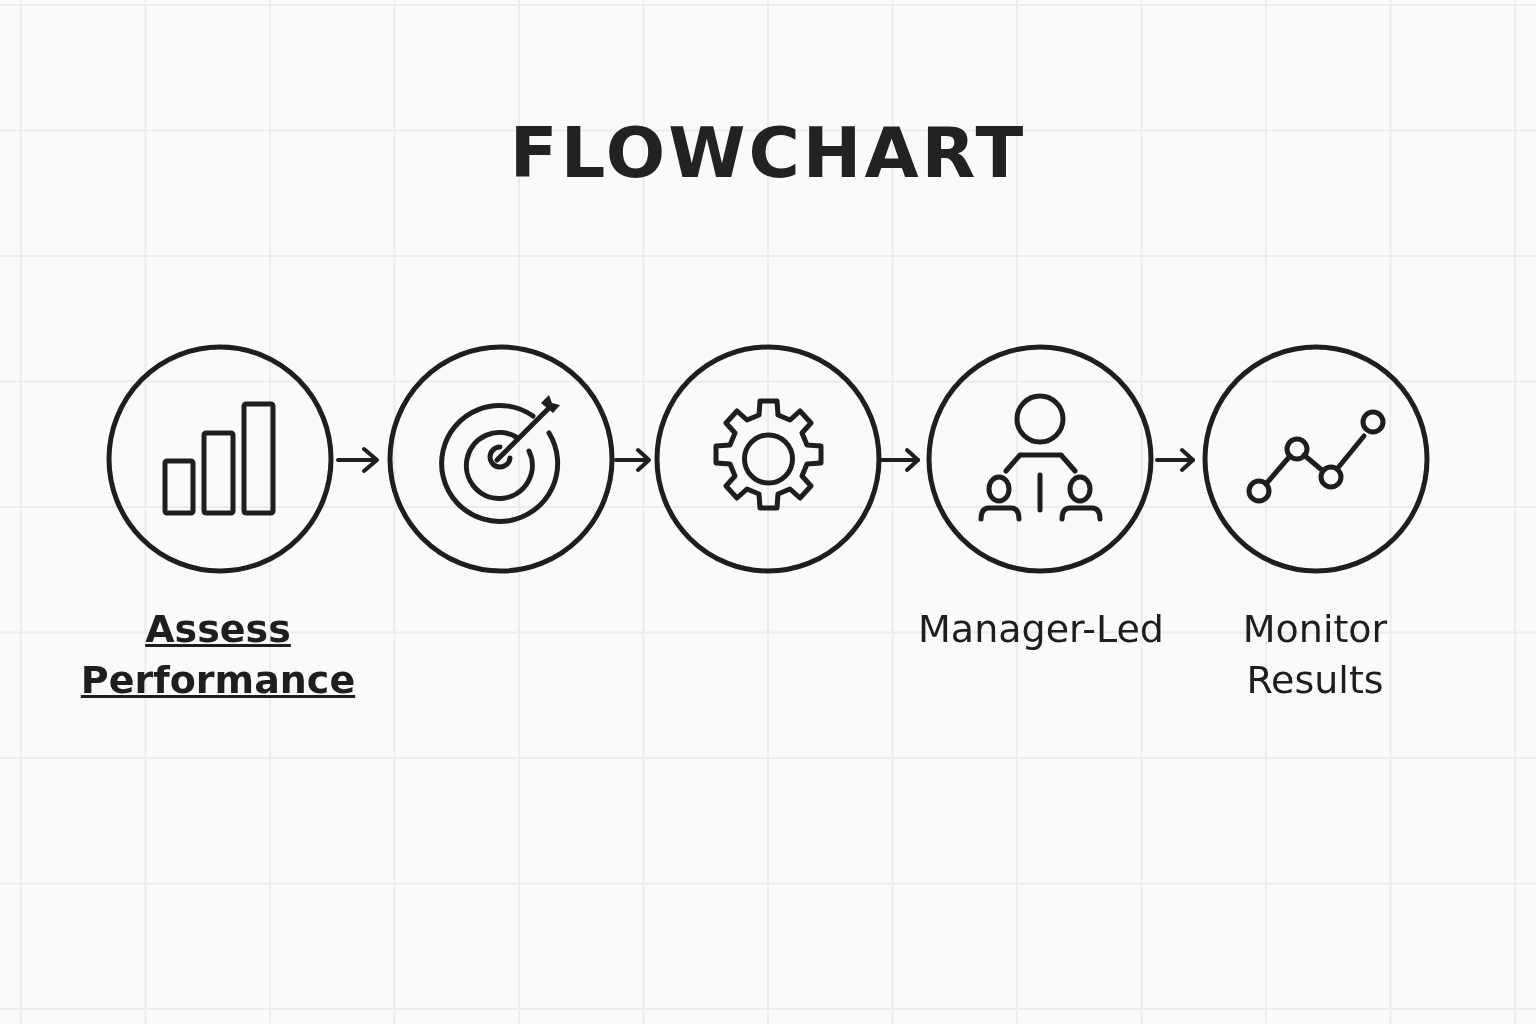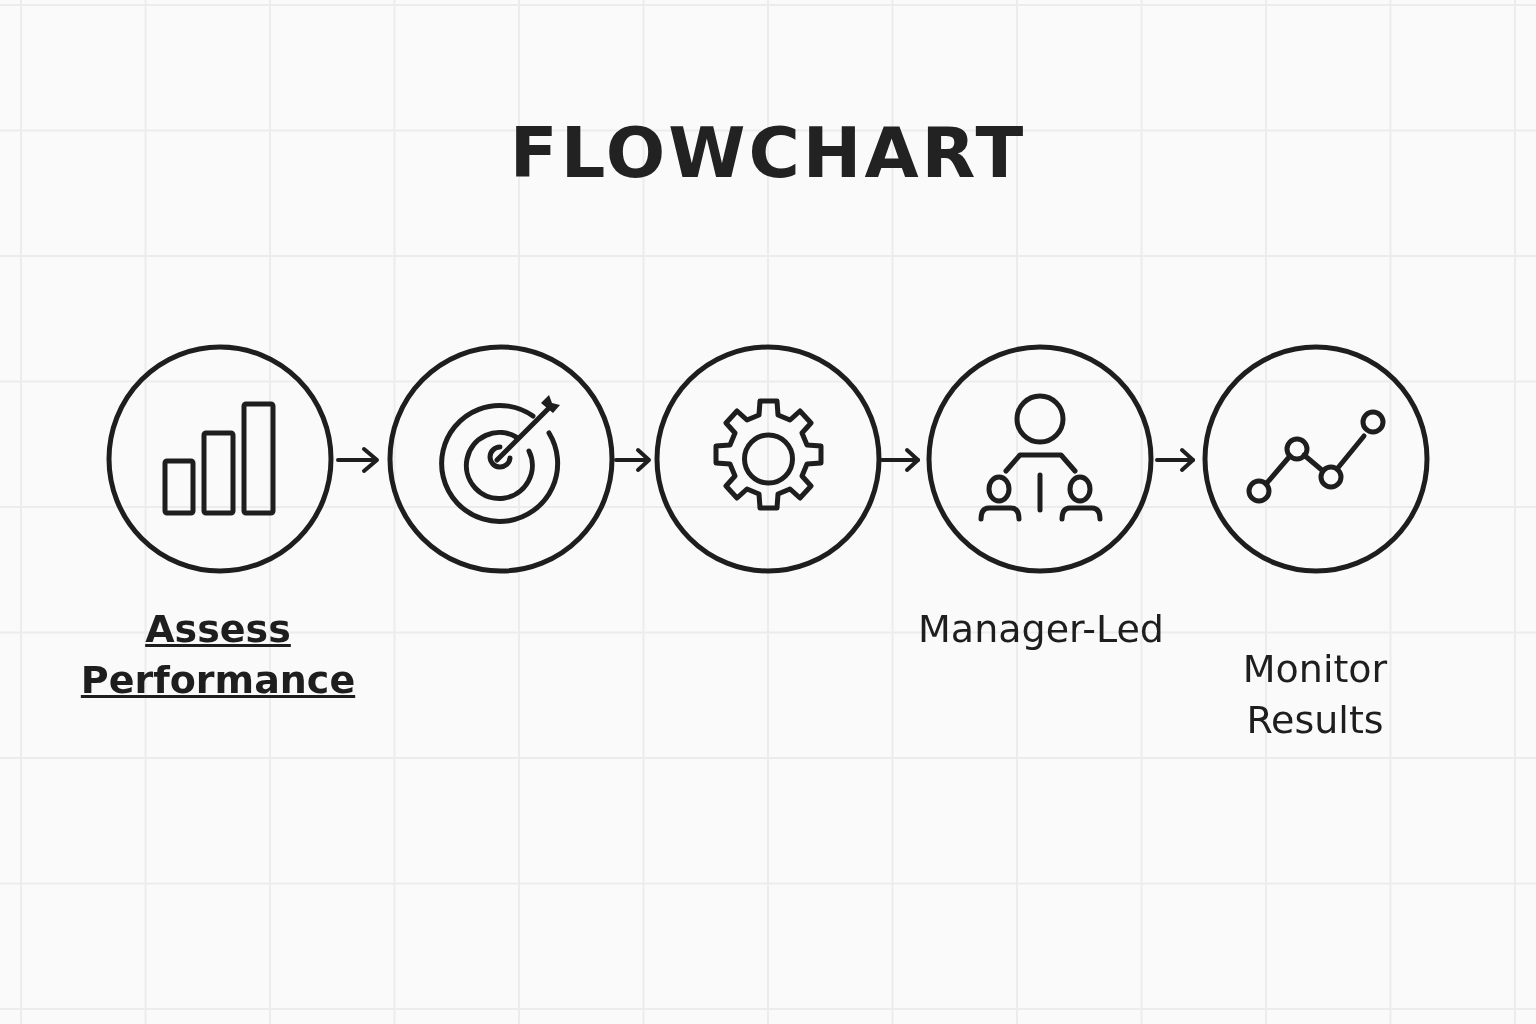--- a/index.html
+++ b/index.html
@@ -141,16 +141,16 @@
   <div>Assess</div>
   <div>Performance</div>
 </div>
 <div class="label" style="left:351px;">
 </div>
 <div class="label light" style="left:617px;">
 </div>
 <div class="label light" style="left:891px;">
   <div>Manager-Led</div>
 </div>
-<div class="label light" style="left:1165px;margin-top:40px;">
+<div class="label light" style="left:1165px;">
   <div>Monitor</div>
   <div>Results</div>
 </div>
 
 </body></html>

